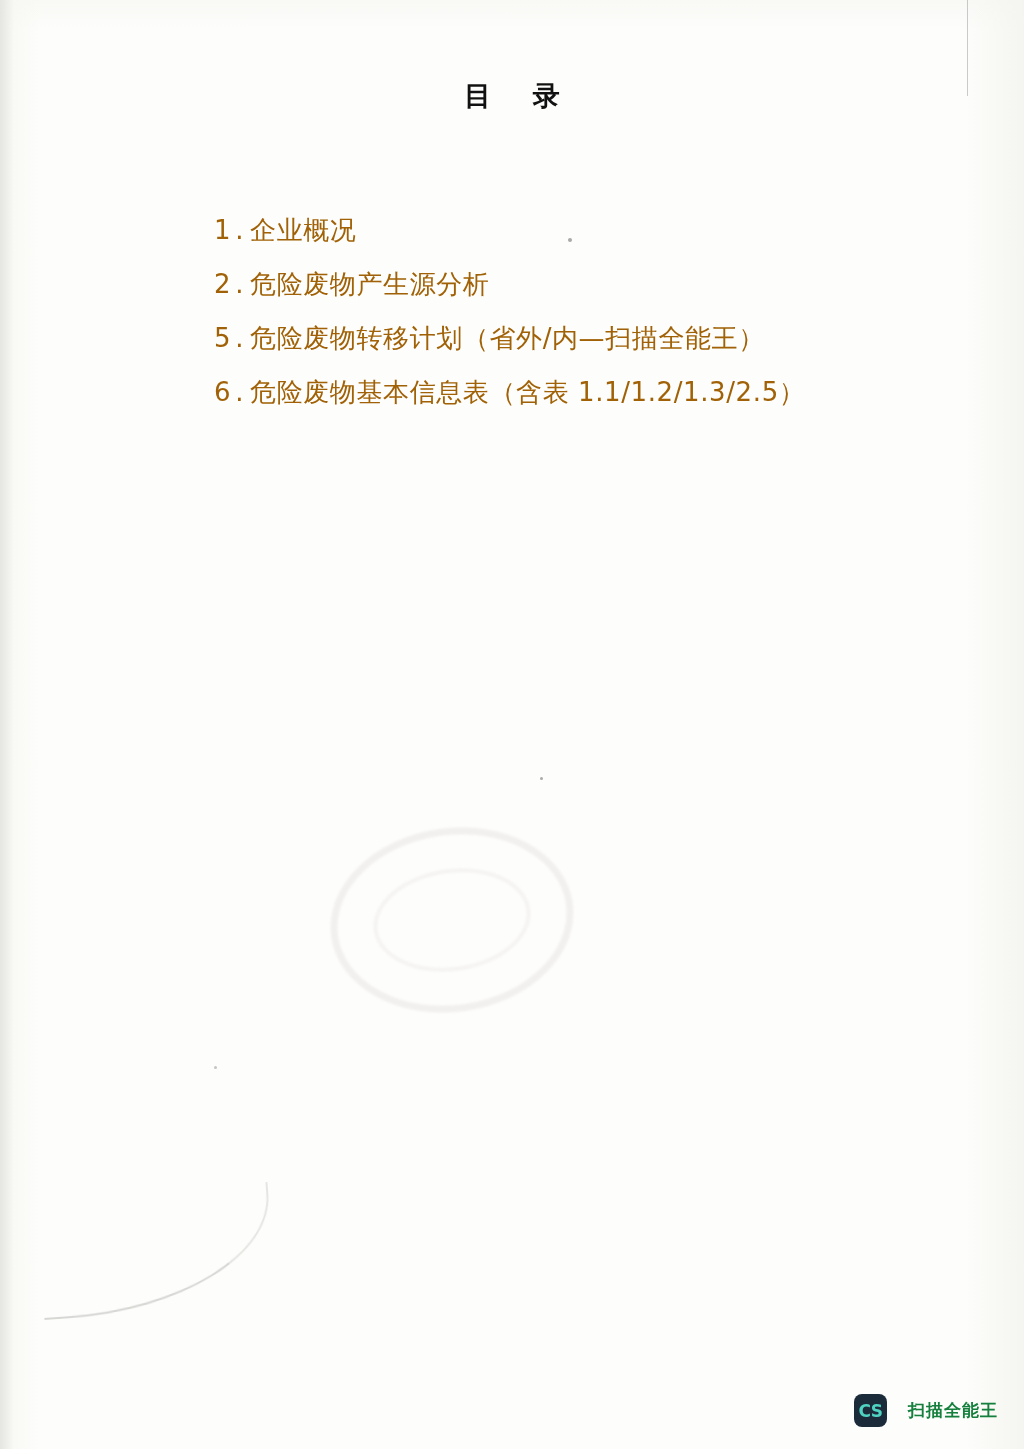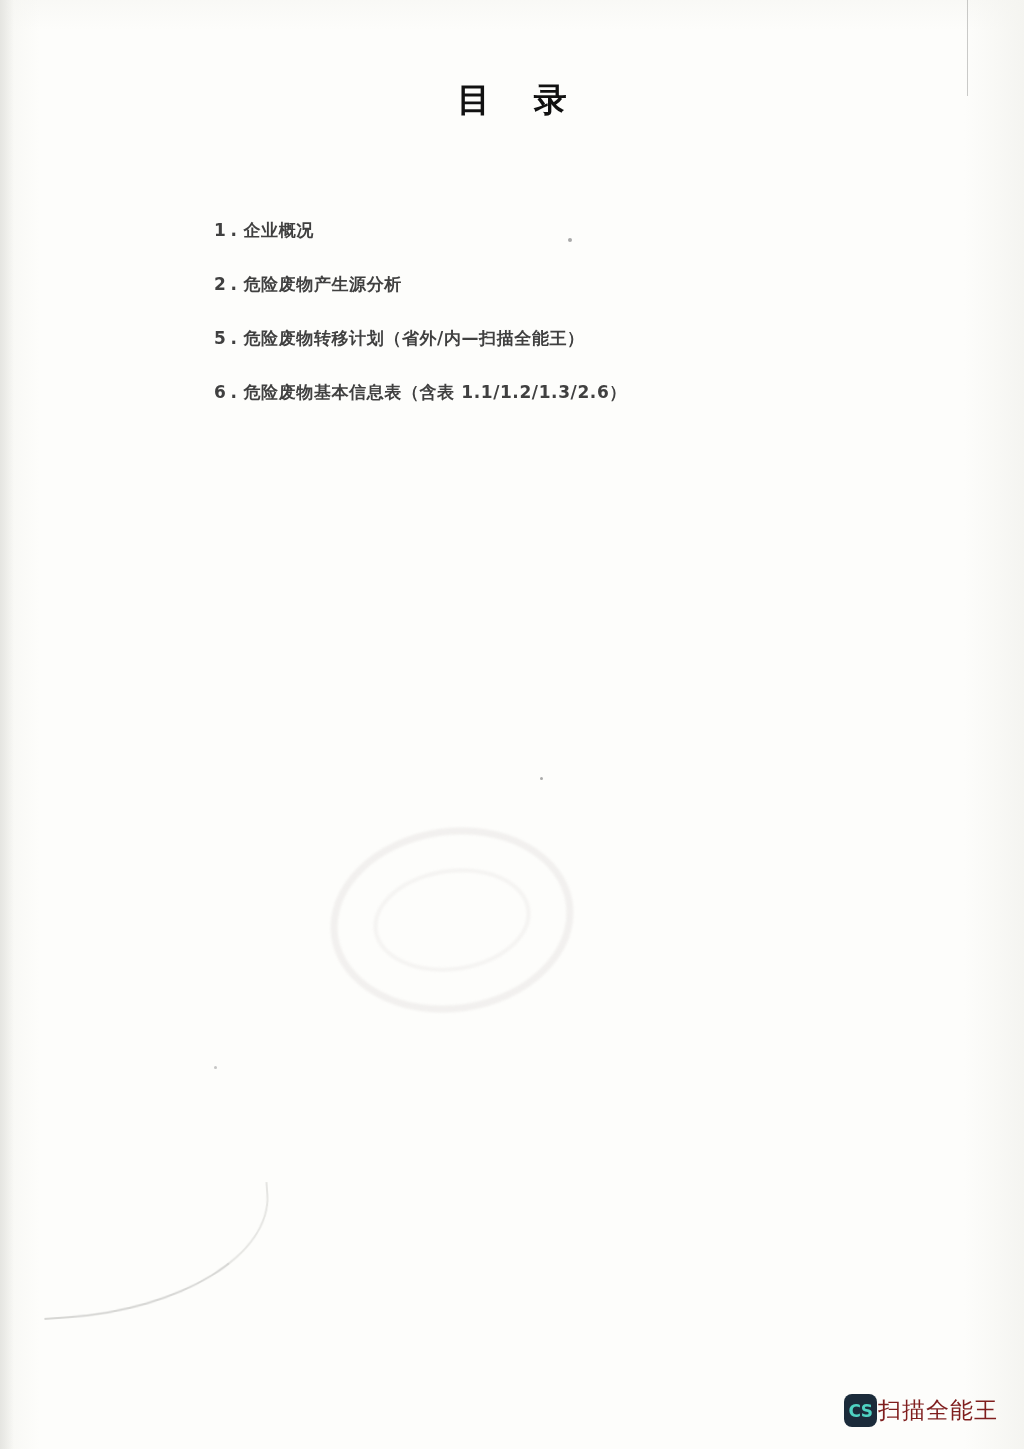--- a/index.html
+++ b/index.html
@@ -44,39 +44,38 @@
     bottom: 0;
     width: 14px;
     background: linear-gradient(to right, rgba(228,228,224,0.95), rgba(255,255,255,0));
   }
   .doc-title {
     position: absolute;
     top: 78px;
     left: 0;
     right: 0;
     text-align: center;
-    font-size: 33px;
+    font-size: 27px;
     font-weight: 700;
     letter-spacing: 16px;
     color: #111111;
     text-indent: 16px;
   }
   .toc {
     position: absolute;
     top: 203px;
     left: 214px;
     right: 120px;
   }
   .toc-item {
-    font-size: 17px;
+    font-size: 26px;
     line-height: 54px;
-    color: #404040;
+    color: #a16207;
     letter-spacing: 0.6px;
     white-space: nowrap;
-    font-weight: bold;
   }
   .toc-num {
     display: inline-block;
     margin-right: 2px;
   }
   .toc-dot {
     display: inline-block;
     margin: 0 6px 0 2px;
   }
   
@@ -119,39 +118,39 @@
     border-radius: 0 0 90% 0;
     transform: rotate(-4deg);
     filter: blur(0.6px);
   }
   .watermark {
     position: absolute;
     right: 26px;
     bottom: 22px;
     display: flex;
     align-items: center;
-    gap: 1px;
+    gap: 21px;
   }
   .cs-badge {
     width: 33px;
     height: 33px;
     border-radius: 8px;
     background: #1b2b3a;
     color: #4fd2c2;
     font-size: 17px;
     font-weight: 700;
     display: flex;
     align-items: center;
     justify-content: center;
     letter-spacing: -0.5px;
   }
   .cs-text {
-    font-size: 23px;
-    font-weight: 400;
-    color: #7f1d1d;
+    font-size: 17px;
+    font-weight: 700;
+    color: #15803d;
     letter-spacing: 1px;
   }
 </style>
 </head>
 <body>
 
 <div class="page">
 
   <div class="scan-tint"></div>
   <div class="edge-shadow-left"></div>
@@ -169,21 +168,21 @@
       <span class="toc-num">2</span><span class="toc-dot">.</span><span>危险废物产生源分析</span>
     </div>
 
 
 
     <div class="toc-item">
       <span class="toc-num">5</span><span class="toc-dot">.</span><span>危险废物转移计划（省外/内—扫描全能王）</span>
     </div>
 
     <div class="toc-item">
-      <span class="toc-num">6</span><span class="toc-dot">.</span><span>危险废物基本信息表（含表 1.1/1.2/1.3/2.6）</span>
+      <span class="toc-num">6</span><span class="toc-dot">.</span><span>危险废物基本信息表（含表 1.1/1.2/1.3/2.5）</span>
     </div>
 
   </div>
 
   <div class="stamp-ghost"></div>
   <div class="crease"></div>
 
   <span class="speck" style="left:568px; top:238px; width:4px; height:4px;"></span>
   <span class="speck" style="left:540px; top:777px; width:3px; height:3px;"></span>
   <span class="speck" style="left:214px; top:1066px; width:3px; height:3px; opacity:0.5;"></span>

